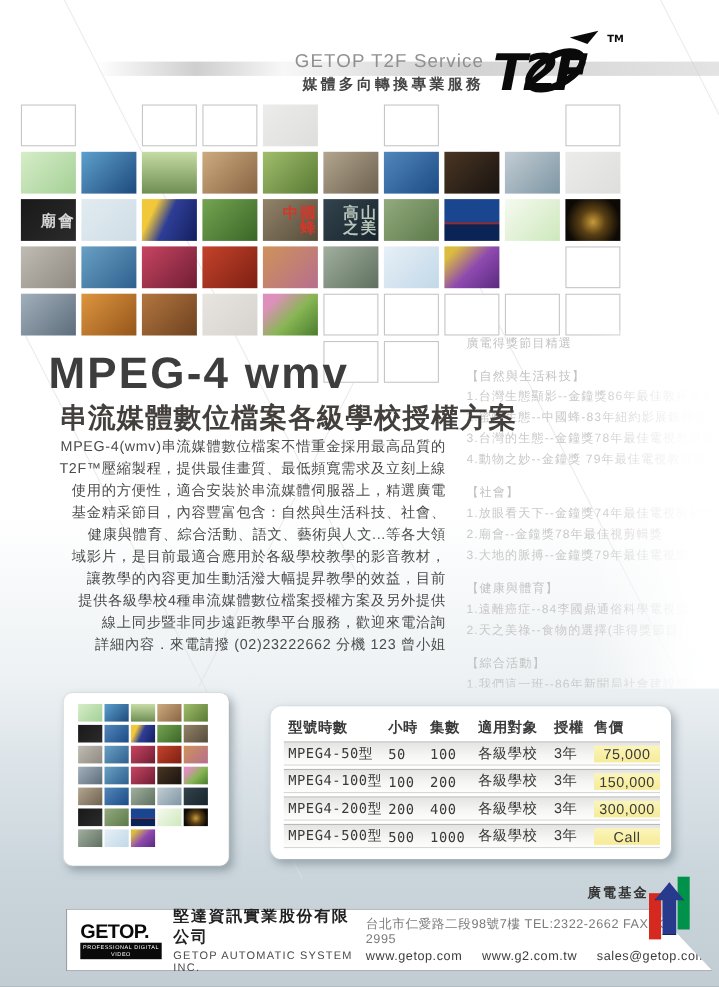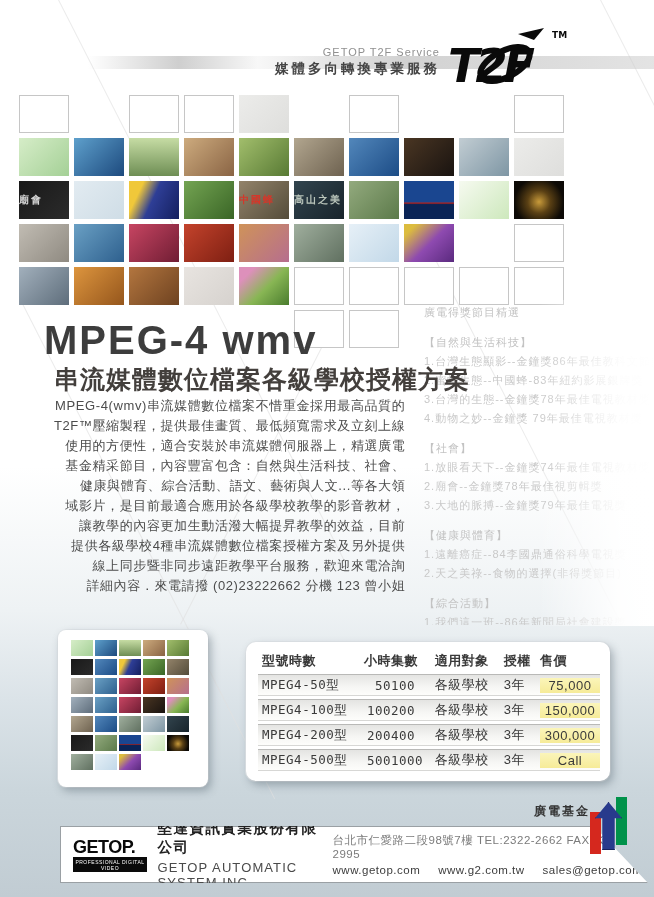--- a/index.html
+++ b/index.html
@@ -11,31 +11,31 @@
     position:relative;width:654px;height:897px;margin:0 auto;overflow:hidden;
     background:linear-gradient(180deg,#ffffff 0%,#ffffff 52%,#eef2f4 68%,#dbe3e8 78%,#cbd6dc 88%,#c1ccd3 100%);
   }
   
   .diag{position:absolute;width:1px;background:#e0e0e0;opacity:.65;transform-origin:top left;transform:rotate(-27deg);}
   .diag.rev{transform:rotate(27deg);}
   
   #hdr-band{position:absolute;left:88px;top:56px;width:566px;height:13px;
     background:linear-gradient(90deg,rgba(205,205,205,0) 0%,rgba(198,198,198,.85) 16%,rgba(225,225,225,.25) 30%,rgba(198,198,198,.8) 56%,rgba(205,205,205,.55) 100%);}
   #hdr-text{position:absolute;left:240px;top:46px;width:200px;text-align:right;}
-  #hdr-text .l1{font-size:11px;color:#909090;letter-spacing:1px;}
+  #hdr-text .l1{font-size:17px;color:#909090;letter-spacing:1px;}
   #hdr-text .l2{font-size:13.5px;font-weight:bold;color:#454545;letter-spacing:3px;margin-top:2px;}
   #t2f-logo{position:absolute;left:448px;top:26px;}
   
   #grid{position:absolute;left:19px;top:95px;display:grid;
     grid-template-columns:repeat(10,50px);grid-auto-rows:38px;column-gap:5px;row-gap:5px;}
   .cell{width:50px;height:38px;position:relative;overflow:hidden;}
   .cell-box{background:#fff;border:1px solid #c6c6c6;box-sizing:border-box;}
   .cell-blank{visibility:hidden;}
-  .tile-label{position:absolute;left:0;right:0;top:50%;transform:translateY(-50%);
-    text-align:left;font-size:10px;font-weight:bold;letter-spacing:2px;line-height:1;}
+  .tile-label{position:absolute;left:16px;right:0;top:50%;transform:translateY(-50%);
+    text-align:right;font-size:14px;font-weight:bold;letter-spacing:2px;line-height:1;}
   
   #awards{position:absolute;left:424px;top:303px;width:232px;height:322px;overflow:hidden;
     color:#c9c9c9;font-size:11px;line-height:19px;letter-spacing:1px;white-space:nowrap;}
   #awards .sec{margin-top:11px;}
   #awards .hd{color:#c3c3c3;}
   #awards-fade{position:absolute;left:538px;top:300px;width:118px;height:326px;
     background:linear-gradient(90deg,rgba(255,255,255,0) 0%,rgba(255,255,255,.95) 70%,#ffffff 100%);}
   
   #hero-title{position:absolute;left:44px;top:318px;font-size:40px;font-weight:bold;color:#3d3d3d;letter-spacing:2px;}
   #hero-sub{position:absolute;left:54px;top:363px;font-size:25px;font-weight:bold;color:#433f3c;letter-spacing:1px;}
@@ -50,21 +50,21 @@
   
   #price-card{position:absolute;left:246px;top:642px;width:364px;height:139px;background:#fff;
     border-radius:10px;box-shadow:3px 4px 8px rgba(84,99,110,.45),0 0 0 1px #e3e7ea;padding:9px 10px 0 12px;box-sizing:border-box;}
   .prow{display:flex;align-items:center;height:22px;margin-bottom:3px;}
   .prow.hdr{height:19px;font-weight:bold;color:#333;margin-bottom:4px;}
   .prow.bar{background:linear-gradient(180deg,#e4e4e2 0%,#f6f6f4 60%,#fdfdfb 100%);
     border-top:1px solid #b9b9b7;border-bottom:1px solid #d7d7d5;box-sizing:border-box;}
   .pc{font-size:13px;color:#3a3a3a;letter-spacing:.5px;}
   .pc.mono{font-family:"DejaVu Sans Mono","Liberation Mono",monospace;font-size:12.5px;}
   .c-model{width:100px;padding-left:4px;}
-  .c-hours{width:42px;text-align:right;}
+  .c-hours{width:42px;}
   .c-eps{width:48px;}
   .c-target{width:76px;}
   .c-lic{width:40px;}
   .c-price{width:66px;text-align:center;}
   .price-hl{background:linear-gradient(180deg,#fbf5ba 0%,#f3e992 100%);height:100%;display:flex;align-items:center;justify-content:center;}
   
   #fund-label{position:absolute;left:534px;top:803px;font-size:12px;font-weight:bold;color:#333;letter-spacing:2px;}
   #fund-logo{position:absolute;left:588px;top:797px;width:46px;height:60px;z-index:5;}
   #fund-logo .bar-red{position:absolute;left:2px;top:15px;width:11px;height:42px;background:#d5281e;}
   #fund-logo .bar-green{position:absolute;left:28px;top:0;width:11px;height:48px;background:#00924a;}
@@ -73,21 +73,21 @@
   #footer-card{position:absolute;left:60px;top:826px;width:588px;height:57px;background:#fff;
     border:1px solid #9aa0a4;box-sizing:border-box;
     clip-path:polygon(0 0,calc(100% - 54px) 0,100% 100%,0 100%);
     display:flex;align-items:center;padding-left:12px;}
   #getop-logo{width:78px;}
   #getop-logo .g-name{font-size:18px;font-weight:bold;color:#0a0a0a;letter-spacing:-.5px;line-height:20px;}
   #getop-logo .g-bar{background:#0a0a0a;color:#fff;font-size:5px;letter-spacing:.5px;text-align:center;
     padding:1.5px 0;width:74px;font-family:"Liberation Sans",sans-serif;}
   #company{margin-left:8px;width:168px;}
   #company .zh{font-size:14.5px;font-weight:bold;color:#222;letter-spacing:1.5px;}
-  #company .en{font-size:13px;color:#4a4a4a;letter-spacing:1.1px;margin-top:3px;}
+  #company .en{font-size:10px;color:#4a4a4a;letter-spacing:1.1px;margin-top:3px;}
   #contact{margin-left:10px;}
   #contact .adr{font-size:11.5px;color:#7b7b7b;letter-spacing:.5px;}
   #contact .web{font-size:11.5px;color:#3c3c3c;letter-spacing:.5px;margin-top:4px;display:flex;gap:18px;}
 </style>
 </head>
 <body>
 
 <div id="page">
 
   <div class="diag" style="left:58px;top:0;height:640px"></div>

